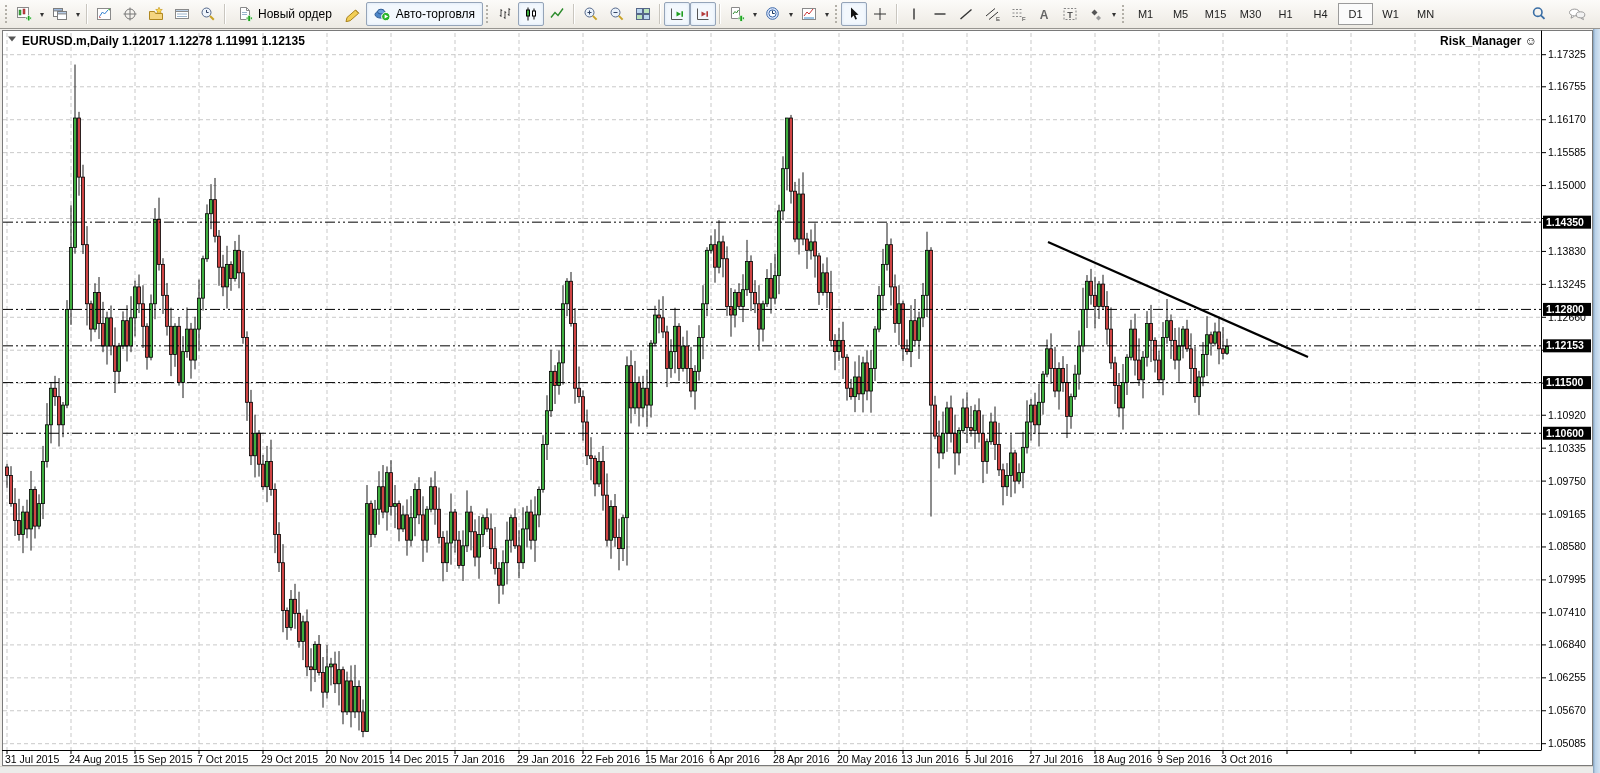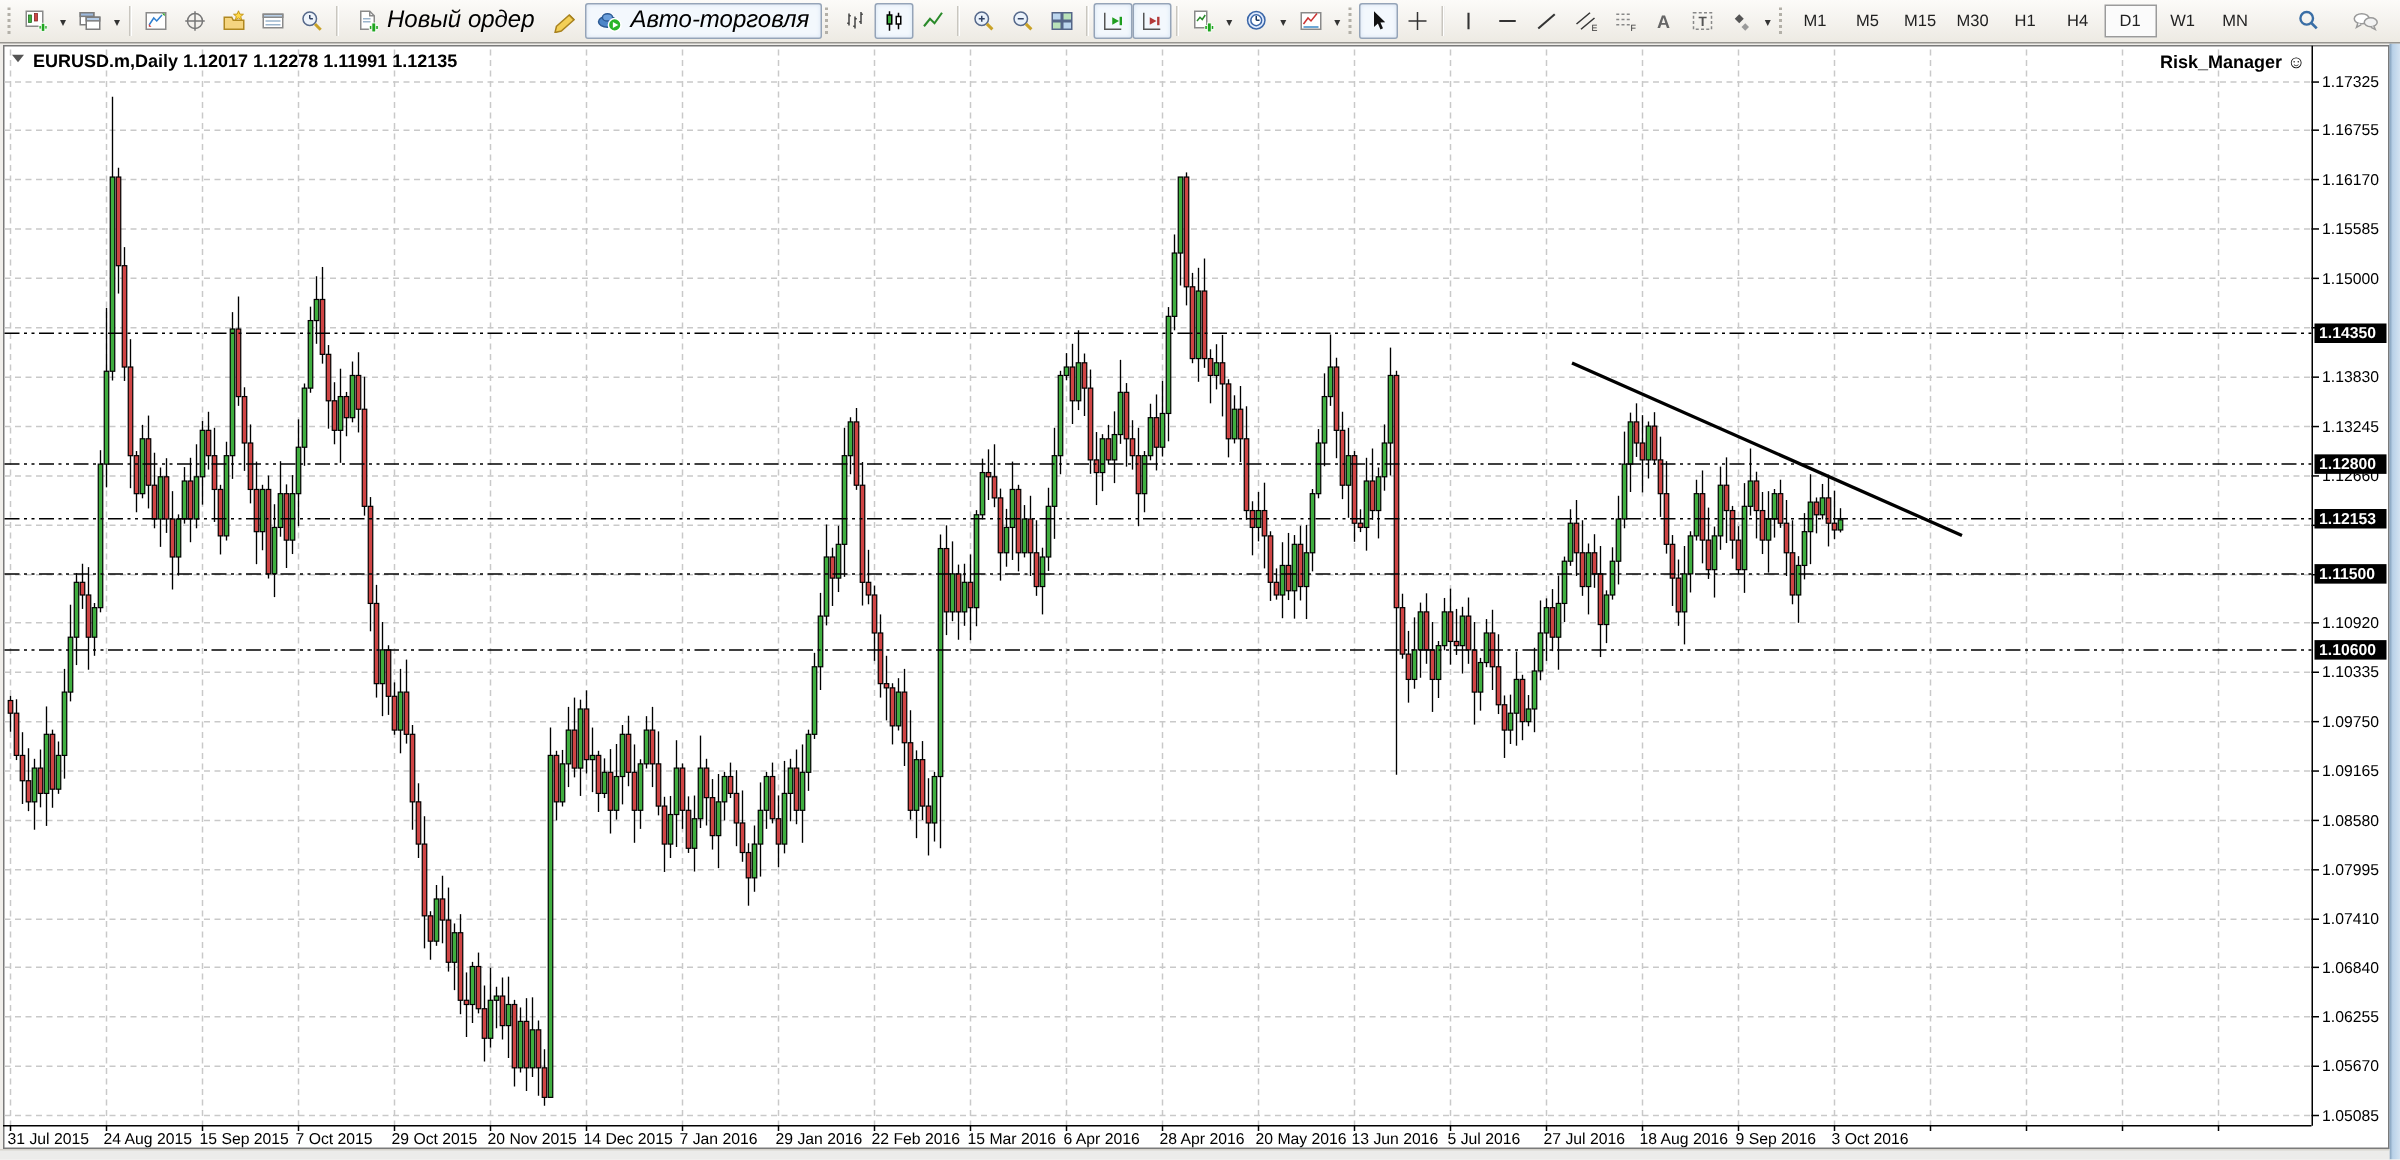--- a/index.html
+++ b/index.html
@@ -12,21 +12,21 @@
   .grip{width:5px;height:20px;margin:0 3px 0 1px;flex:0 0 auto;
     background-image:repeating-linear-gradient(180deg,#b3b0a8 0 2px,rgba(0,0,0,0) 2px 4px);
     background-size:2px 18px;background-repeat:no-repeat;background-position:center;}
   .sep{width:1px;height:20px;background:#c9c6bf;border-right:1px solid #ffffff;margin:0 3px;flex:0 0 auto;}
   .b{width:24px;height:22px;display:flex;align-items:center;justify-content:center;
     border:1px solid rgba(0,0,0,0);border-radius:2px;flex:0 0 auto;cursor:default;}
   .b.on{border-color:#95a4b8;background:#f3f8fd;box-shadow:inset 0 0 3px #d4e2f2;}
   .car{width:10px;height:22px;display:flex;align-items:center;justify-content:center;
     font-size:8px;color:#333;flex:0 0 auto;}
   .lbl-btn{display:flex;align-items:center;gap:5px;height:22px;padding:0 7px;
-    border:1px solid rgba(0,0,0,0);border-radius:2px;font-size:16px;color:#000;flex:0 0 auto;font-style:italic;}
+    border:1px solid rgba(0,0,0,0);border-radius:2px;font-size:12px;color:#000;flex:0 0 auto;}
   .lbl-btn.on{border-color:#95a4b8;background:#f3f8fd;box-shadow:inset 0 0 3px #d4e2f2;}
   .tf{min-width:27px;height:20px;display:flex;align-items:center;justify-content:center;
     font-size:11px;color:#222;border:1px solid rgba(0,0,0,0);padding:0 3px;flex:0 0 auto;text-align:right;}
   .tf.on{border-color:#9b9b9b;background:#fbfbfb;}
   #right-tools{margin-left:auto;display:flex;align-items:center;gap:12px;padding-right:10px;}
   
   #chart-svg{position:absolute;left:0;top:0;z-index:1;}
   #win-right-edge{position:absolute;right:0;top:29px;bottom:0;width:7px;z-index:4;
     background:linear-gradient(90deg,#7f9db9,#b9d1e8 30%,#d3e3f2);}
   #win-bottom-edge{position:absolute;left:0;right:7px;bottom:0;height:6px;z-index:4;

